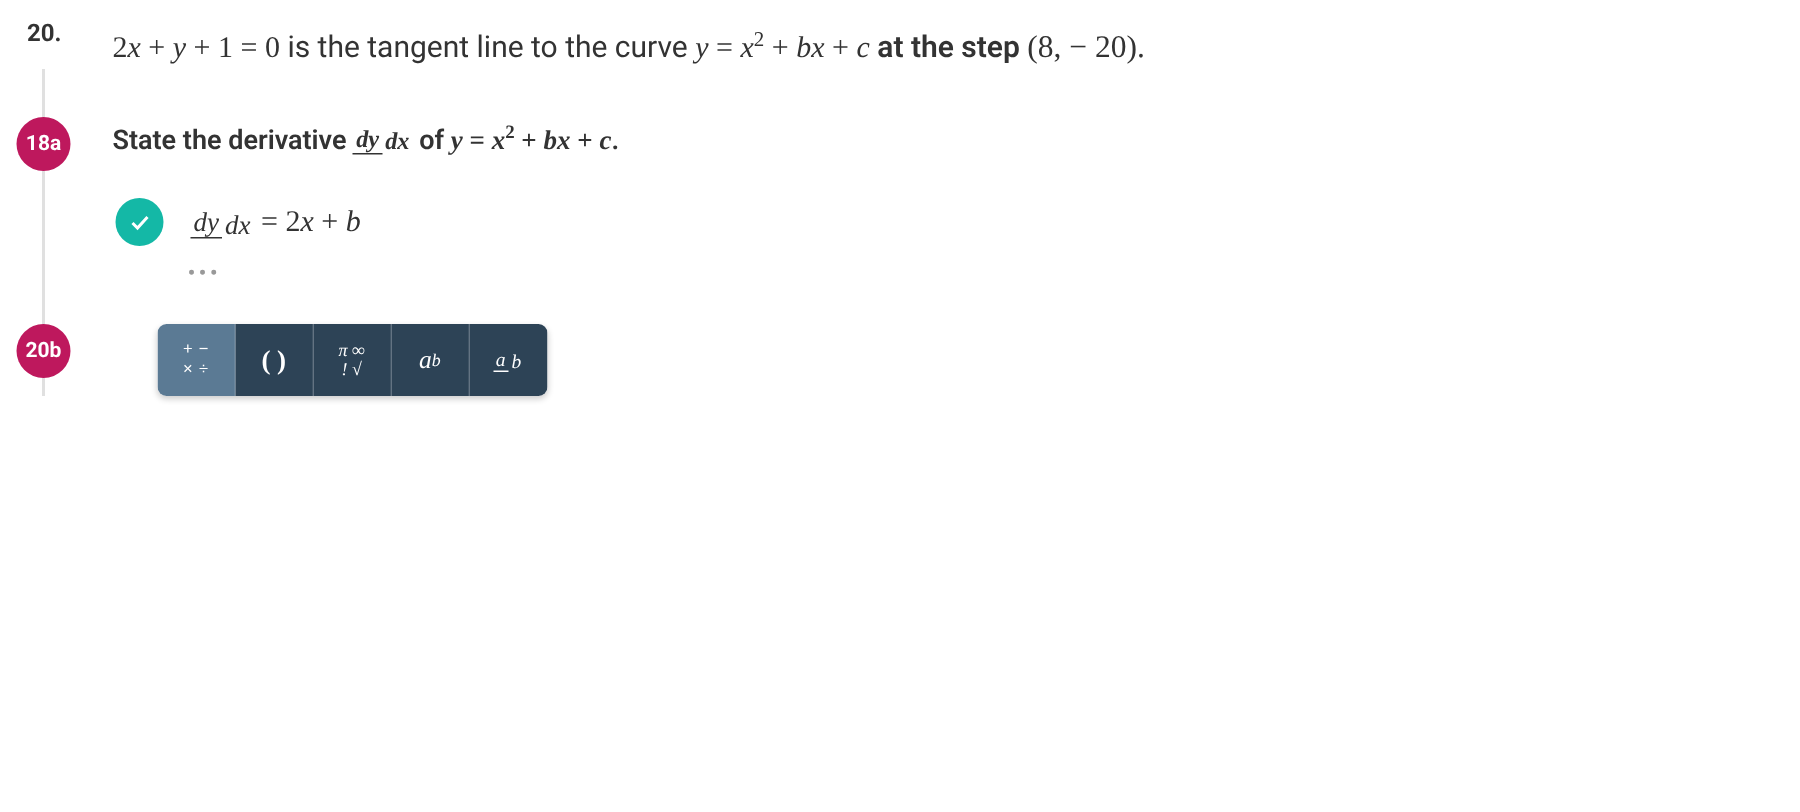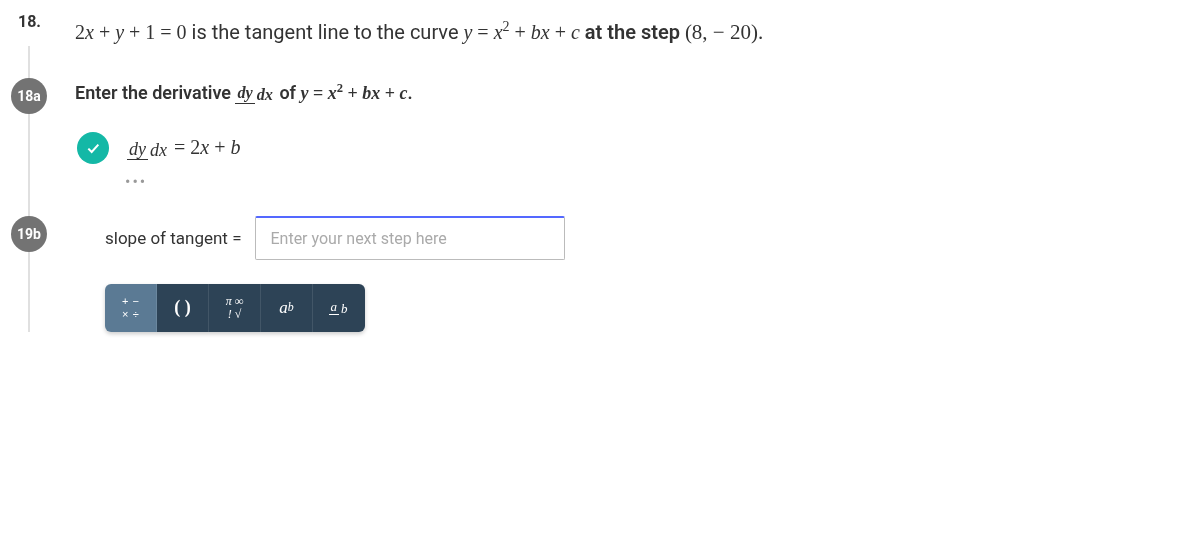--- a/index.html
+++ b/index.html
@@ -52,21 +52,21 @@
       position: relative;
       margin-bottom: 25px;
     }
     .badge {
       position: absolute;
       left: -44px;
       top: 0;
       width: 36px;
       height: 36px;
       border-radius: 50%;
-      background: #737373;
+      background: #be185d;
       color: #fff;
       font-weight: 700;
       font-size: 14px;
       display: flex;
       align-items: center;
       justify-content: center;
       z-index: 2;
     }
     .subpart-content {
       padding-left: 20px;
@@ -200,35 +200,35 @@
       font-size: 12px;
       font-style: italic;
     }
     sup { font-size: 0.7em; }
   </style>
 </head>
 <body>
 
 <div class="container">
   <div class="timeline-line"></div>
-  <div class="problem-number">18.</div>
+  <div class="problem-number">20.</div>
 
   <div class="problem-intro">
     <span class="math up">2</span><span class="math">x</span><span class="math up"> + </span><span class="math">y</span><span class="math up"> + 1 = 0</span>
     <span style="font-weight:400"> is the tangent line to the curve </span>
     <span class="math">y</span><span class="math up"> = </span><span class="math">x</span><sup class="math up">2</sup><span class="math up"> + </span><span class="math">b</span><span class="math">x</span><span class="math up"> + </span><span class="math">c</span>
     <span style="font-weight:600"> at the step </span>
     <span class="math up" style="font-size:21px">(8,  − 20).</span>
   </div>
 
   <div class="subpart">
     <div class="badge">18a</div>
     <div class="subpart-content">
       <div class="question-text">
-        <span>Enter the derivative </span>
+        <span>State the derivative </span>
         <span class="frac math">
             <span class="num">dy</span>
             <span class="den">dx</span>
           </span>
         <span> of </span>
         <span class="math">y</span><span class="math up"> = </span><span class="math">x</span><sup class="math up">2</sup><span class="math up"> + </span><span class="math">b</span><span class="math">x</span><span class="math up"> + </span><span class="math">c</span><span>.</span>
       </div>
 
       <div class="answer-row">
         <div class="check-circle">
@@ -242,27 +242,23 @@
               <span class="den">dx</span>
             </span>
           <span> = 2</span><span style="font-style:italic">x</span><span> + </span><span style="font-style:italic">b</span>
         </div>
       </div>
       <div class="dots">•••</div>
     </div>
   </div>
 
   <div class="subpart">
-    <div class="badge">19b</div>
+    <div class="badge">20b</div>
     <div class="subpart-content">
 
-      <div class="input-row">
-        <span class="input-label">slope of tangent  =</span>
-        <input class="step-input" type="text" placeholder="Enter your next step here" style="">
-      </div>
 
       <div class="toolbar">
         <button class="toolbar-btn active">
           <span class="tb-grid">
             <span>+</span>
               <span>−</span>
             <span>×</span>
               <span>÷</span>
           </span>
         </button>

